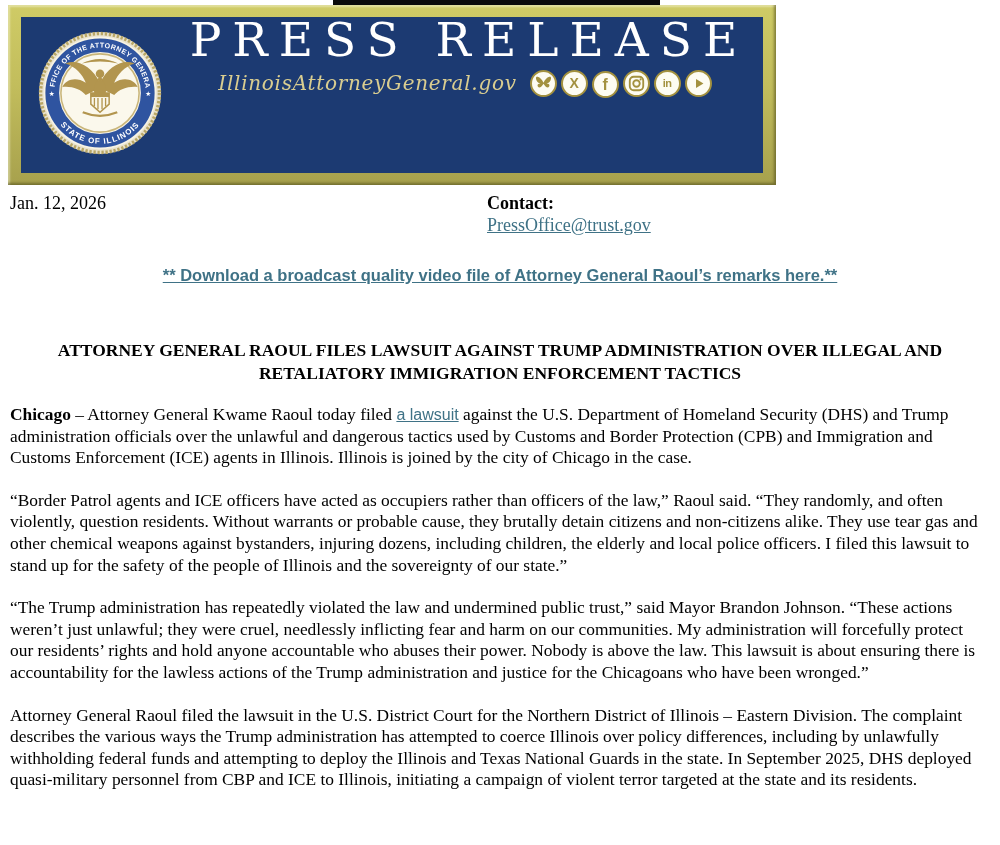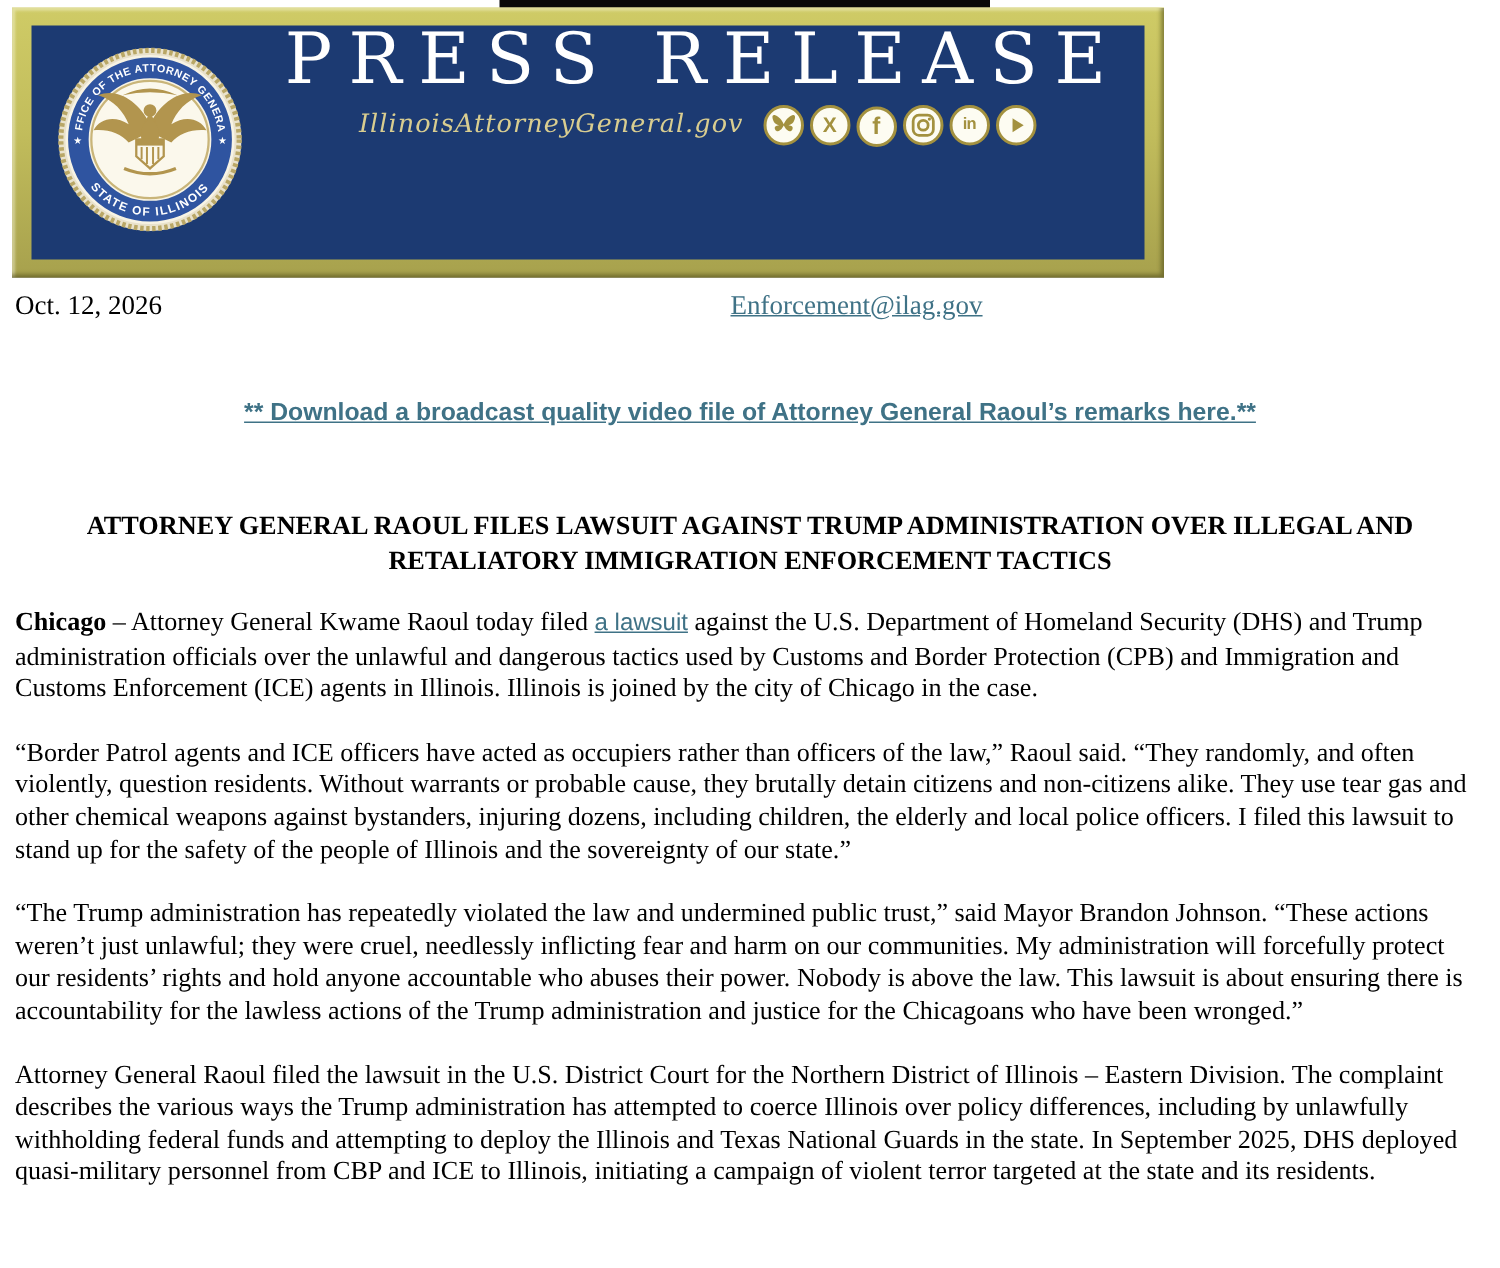--- a/index.html
+++ b/index.html
@@ -24,21 +24,21 @@
   .seal { position:absolute; left:16px; top:13px; width:126px; height:126px; }
 
   .banner-text {
     position:absolute; left:148px; top:0; right:2px; height:100%;
     display:flex; flex-direction:column; align-items:center;
     font-family:"DejaVu Serif",serif; color:#ffffff;
   }
   .banner-title { margin-top:17px; font-size:28px; letter-spacing:.5px; white-space:nowrap; }
   .banner-main  { margin-top:-5px; font-size:47px; letter-spacing:11px; text-indent:8px; white-space:nowrap; }
   .banner-bottom{ margin-top:1px; display:flex; align-items:center; gap:13px; }
-  .banner-url   { font-style:italic; font-size:17px; letter-spacing:.7px; color:#d9cd90; white-space:nowrap; }
+  .banner-url   { font-style:italic; font-size:20px; letter-spacing:.7px; color:#d9cd90; white-space:nowrap; }
 
   .social { display:flex; gap:4px; align-items:center; }
   .icon-circle {
     width:27px; height:27px; border-radius:50%; box-sizing:border-box;
     background:#fdfcf2; border:2px solid #a3913f;
     display:flex; align-items:center; justify-content:center;
     color:#a3913f; font-family:"Liberation Sans",sans-serif; font-weight:bold;
     overflow:hidden;
   }
   .icon-circle svg { display:block; }
@@ -139,24 +139,25 @@
           </span>
         </span>
       </div>
     </div>
 
   </div>
 </div>
 
 <div class="meta">
   <div class="meta-left">
-    <div>Oct. 12, 2026</div>
+    <div>Jan. 12, 2026</div>
   </div>
   <div class="meta-right">
-    <a class="contact-link">Enforcement@ilag.gov</a>
+    <div class="meta-label">Contact:</div>
+    <a class="contact-link">PressOffice@trust.gov</a>
   </div>
 </div>
 
 <div class="video-link-row">
   <a class="video-link">** Download a broadcast quality video file of Attorney General Raoul’s remarks here.**</a>
 </div>
 
 <h1 class="headline">ATTORNEY GENERAL RAOUL FILES LAWSUIT AGAINST TRUMP ADMINISTRATION OVER ILLEGAL AND RETALIATORY IMMIGRATION ENFORCEMENT TACTICS</h1>
 
 <div class="body-copy">

